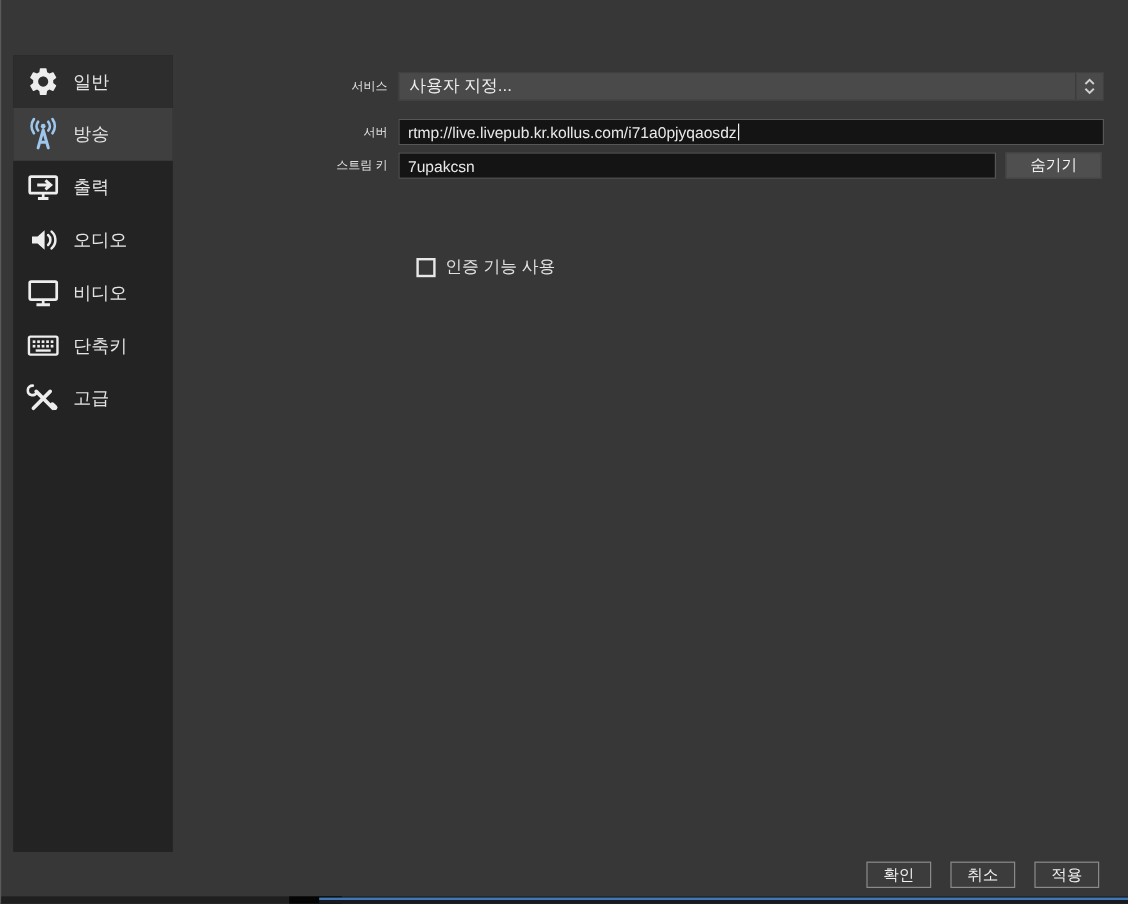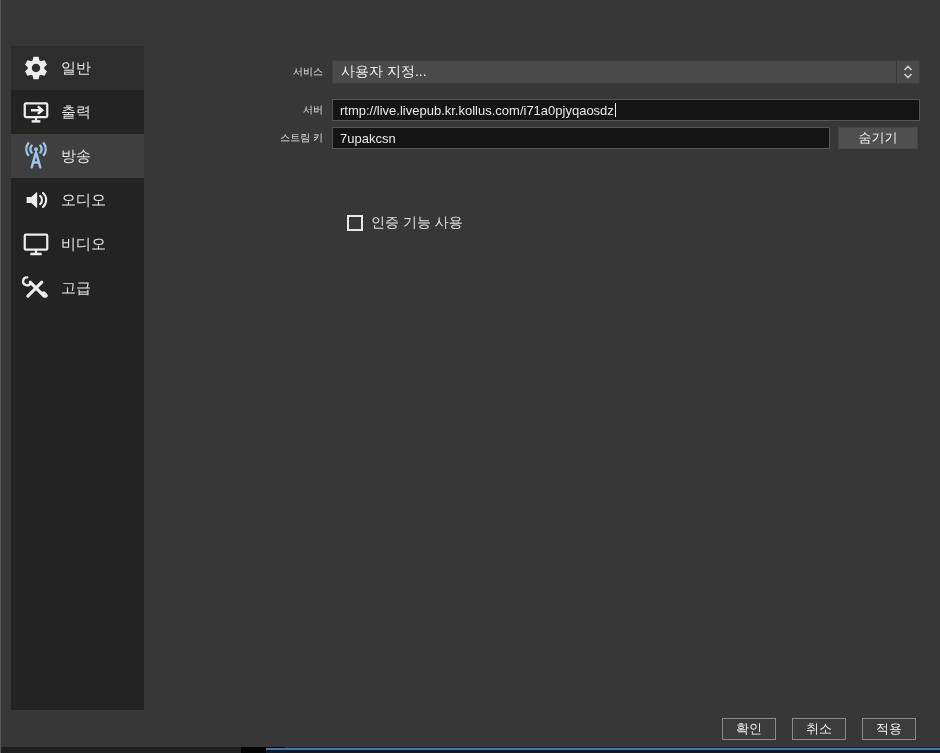--- a/index.html
+++ b/index.html
@@ -91,68 +91,89 @@
 
     <div class="side-item alt">
       <span class="icon">
         <svg viewBox="0 0 24 24" width="28" height="28" fill="currentColor">
           <path d="M19.14 12.94c.04-.3.06-.61.06-.94 0-.32-.02-.64-.07-.94l2.03-1.58c.18-.14.23-.41.12-.61l-1.92-3.32c-.12-.22-.37-.29-.59-.22l-2.39.96c-.5-.38-1.03-.7-1.62-.94L14.4 2.81c-.04-.24-.24-.41-.48-.41h-3.84c-.24 0-.43.17-.47.41L9.25 5.35c-.59.24-1.13.57-1.62.94l-2.39-.96c-.22-.08-.47 0-.59.22L2.74 8.87c-.12.21-.08.47.12.61l2.03 1.58c-.05.3-.09.63-.09.94s.02.64.07.94l-2.03 1.58c-.18.14-.23.41-.12.61l1.92 3.32c.12.22.37.29.59.22l2.39-.96c.5.38 1.03.7 1.62.94l.36 2.54c.05.24.24.41.48.41h3.84c.24 0 .44-.17.47-.41l.36-2.54c.59-.24 1.13-.56 1.62-.94l2.39.96c.22.08.47 0 .59-.22l1.92-3.32c.12-.22.07-.47-.12-.61l-2.01-1.58zM12 15.6c-1.98 0-3.6-1.62-3.6-3.6s1.62-3.6 3.6-3.6 3.6 1.62 3.6 3.6-1.62 3.6-3.6 3.6z"></path>
         </svg>
       </span>
       <span class="lbl">일반</span>
     </div>
 
-    <div class="side-item">
-      <span class="icon">
-        <svg viewBox="0 0 24 24" width="30" height="30" fill="none" stroke="currentColor" stroke-width="1.8">
-          <rect x="3" y="5" width="18" height="11" rx="1"></rect>
-          <path d="M8 10.5 h8 M13.5 7.5 L17 10.5 L13.5 13.5" stroke-width="2"></path>
-          <path d="M8.5 19.5 h7" stroke-width="2"></path>
-          <path d="M12 16 v3"></path>
-        </svg>
-      </span>
-      <span class="lbl">출력</span>
-    </div>
-
     <div class="side-item selected">
       <span class="icon">
         <svg viewBox="0 0 24 24" width="30" height="30" fill="none" stroke="currentColor" stroke-width="1.8" stroke-linecap="round">
           <circle cx="12" cy="6.5" r="1.6" fill="currentColor" stroke="none"></circle>
           <path d="M8.6 3.6 a4.6 4.6 0 0 0 0 5.8"></path>
           <path d="M5.8 1.8 a8 8 0 0 0 0 9.4"></path>
           <path d="M15.4 3.6 a4.6 4.6 0 0 1 0 5.8"></path>
           <path d="M18.2 1.8 a8 8 0 0 1 0 9.4"></path>
           <path d="M12 9 L8.6 21 M12 9 L15.4 21 M9.6 17.2 L14.4 17.2" stroke-width="2"></path>
         </svg>
       </span>
       <span class="lbl">방송</span>
     </div>
 
     <div class="side-item">
       <span class="icon">
+        <svg viewBox="0 0 24 24" width="30" height="30" fill="none" stroke="currentColor" stroke-width="1.8">
+          <rect x="3" y="5" width="18" height="11" rx="1"></rect>
+          <path d="M8 10.5 h8 M13.5 7.5 L17 10.5 L13.5 13.5" stroke-width="2"></path>
+          <path d="M8.5 19.5 h7" stroke-width="2"></path>
+          <path d="M12 16 v3"></path>
+        </svg>
+      </span>
+      <span class="lbl">출력</span>
+    </div>
+
+    <div class="side-item">
+      <span class="icon">
         <svg viewBox="0 0 24 24" width="28" height="28" fill="currentColor" stroke="currentColor" stroke-linecap="round">
           <path d="M4 9.5 h4 l5 -4.5 v14 l-5 -4.5 h-4 z" stroke="none"></path>
           <path d="M15.5 8.5 a4.5 4.5 0 0 1 0 7" fill="none" stroke-width="1.8"></path>
           <path d="M18 6 a8 8 0 0 1 0 12" fill="none" stroke-width="1.8"></path>
         </svg>
       </span>
       <span class="lbl">오디오</span>
     </div>
 
     <div class="side-item">
       <span class="icon">
         <svg viewBox="0 0 24 24" width="30" height="30" fill="none" stroke="currentColor" stroke-width="1.8">
           <rect x="3" y="4.5" width="18" height="12" rx="1"></rect>
           <path d="M12 16.5 v3"></path>
           <path d="M7.5 20 h9" stroke-width="2"></path>
         </svg>
       </span>
       <span class="lbl">비디오</span>
     </div>
 
+    <div class="side-item">
+      <span class="icon">
+        <svg viewBox="0 0 24 24" width="30" height="30" fill="none" stroke="currentColor" stroke-width="1.6">
+          <rect x="2.5" y="6" width="19" height="12" rx="1"></rect>
+          <g fill="currentColor" stroke="none">
+            <rect x="5" y="8.5" width="1.8" height="1.8"></rect>
+              <rect x="8" y="8.5" width="1.8" height="1.8"></rect>
+            <rect x="11" y="8.5" width="1.8" height="1.8"></rect>
+              <rect x="14" y="8.5" width="1.8" height="1.8"></rect>
+            <rect x="17" y="8.5" width="1.8" height="1.8"></rect>
+            <rect x="5" y="11.5" width="1.8" height="1.8"></rect>
+              <rect x="8" y="11.5" width="1.8" height="1.8"></rect>
+            <rect x="11" y="11.5" width="1.8" height="1.8"></rect>
+              <rect x="14" y="11.5" width="1.8" height="1.8"></rect>
+            <rect x="17" y="11.5" width="1.8" height="1.8"></rect>
+            <rect x="7" y="14.5" width="10" height="1.6"></rect>
+          </g>
+        </svg>
+      </span>
+      <span class="lbl">단축키</span>
+    </div>
 
     <div class="side-item">
       <span class="icon">
         <svg viewBox="0 0 24 24" width="28" height="28" fill="none" stroke="currentColor" stroke-width="2.6" stroke-linecap="round">
           <path d="M7 7 L19 19"></path>
           <path d="M17 7 L5 19"></path>
           <path d="M7.5 7.5 a3.4 3.4 0 1 1 -3 -4.6" stroke-width="2"></path>
           <path d="M18.5 16.5 l2 2" stroke-width="3.4"></path>
         </svg>
       </span>

